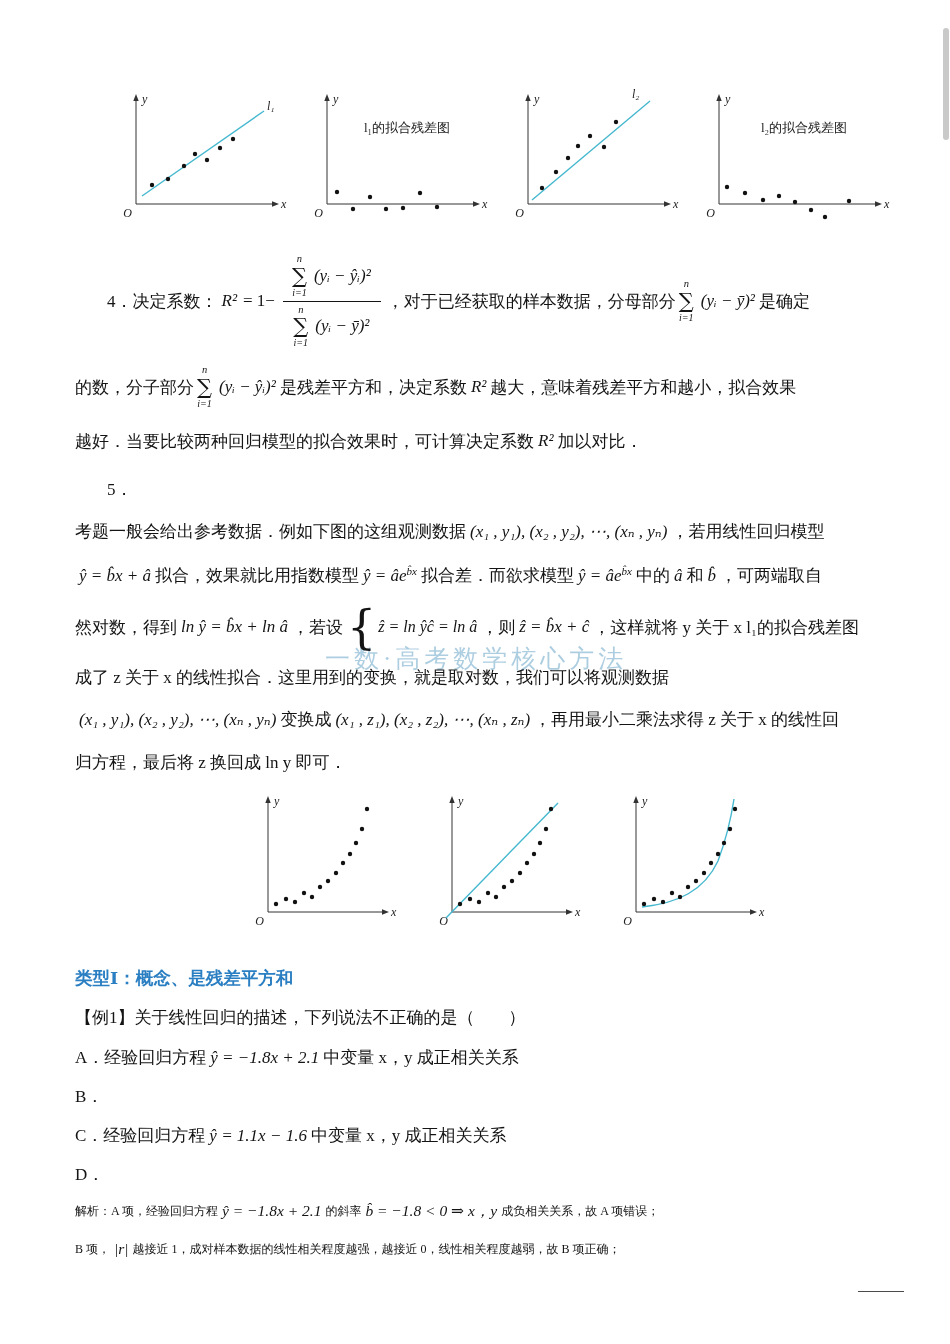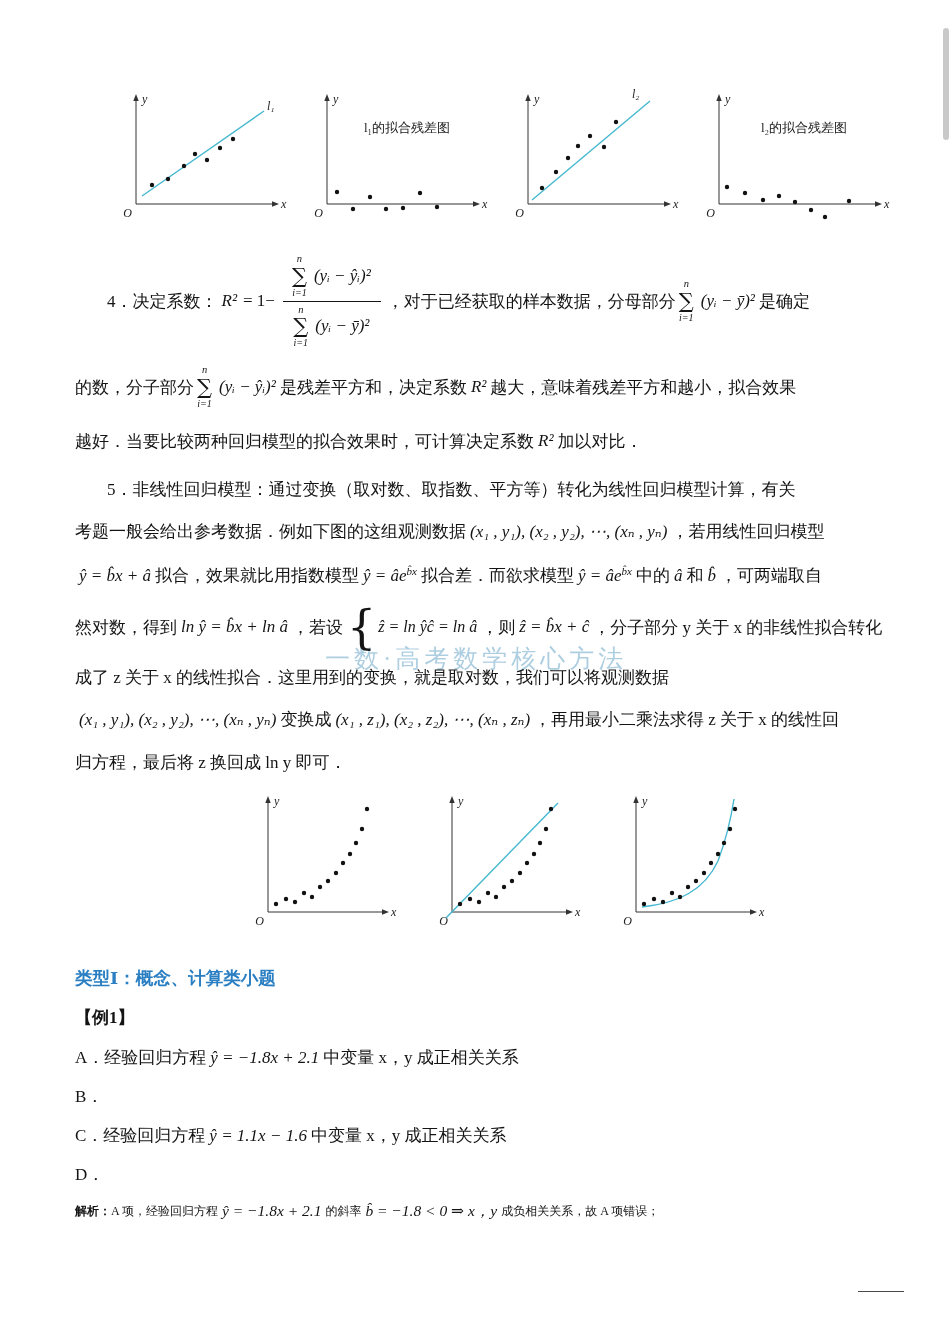--- a/index.html
+++ b/index.html
@@ -3,21 +3,21 @@
 <meta charset="utf-8">
 <style>
   *{margin:0;padding:0;box-sizing:border-box}
   html,body{background:#fff}
   body{width:950px;height:1344px;overflow:hidden;font-family:"Liberation Serif","DejaVu Serif",serif;color:#141414}
   .page{position:relative;width:950px;height:1344px;background:#fff}
   .abs{position:absolute}
   .row{display:flex;align-items:center;white-space:nowrap}
   .cn{font-size:17px}
   .small .cn{font-size:12px}
-  .bold{font-weight:bold}
+  .bold{font-weight:normal}
   .mi{font-style:italic;font-size:17px;margin:0 4px;white-space:nowrap}
   .small .mi{font-size:15.5px}
   .mr{font-size:17px;margin:0 2px;white-space:nowrap}
   .sum{display:inline-flex;flex-direction:column;align-items:center;line-height:1;margin:0 3px}
   .sum .t{font-size:10.5px;font-style:italic}
   .sum .s{font-size:21px;line-height:1;margin:1px 0;font-family:"DejaVu Serif",serif}
   .sum .b{font-size:10px;font-style:italic}
   .frac{display:inline-flex;flex-direction:column;align-items:stretch;margin:0 6px;vertical-align:middle}
   .frac .nu{display:flex;justify-content:center;align-items:center;border-bottom:1.3px solid #141414;padding:0 6px 3px}
   .frac .de{display:flex;justify-content:center;align-items:center;padding:3px 6px 0}
@@ -162,21 +162,20 @@
     <div class="row" style="height:46px">
       <span class="cn">越好．当要比较两种回归模型的拟合效果时，可计算决定系数</span>
       <span class="mi">R²</span>
       <span class="cn">加以对比．</span>
     </div>
   </div>
 
   <div class="abs" style="left:75px;top:468px;width:824px">
     <div class="row" style="height:42px;padding-left:32px">
       <span class="cn">5．</span>
-      <span class="cn">非线性回归模型：通过变换（取对数、取指数、平方等）转化为线性回归模型计算，有关</span>
     </div>
     <div class="row" style="height:43px">
       <span class="cn">考题一般会给出参考数据．例如下图的这组观测数据</span>
       <span class="mi">(x₁ , y₁), (x₂ , y₂), ⋯, (xₙ , yₙ)</span>
       <span class="cn">，若用线性回归模型</span>
     </div>
     <div class="row" style="height:45px">
       <span class="mi">ŷ = b̂x + â</span>
       <span class="cn">拟合，效果就比用指数模型</span>
       <span class="mi"><span>ŷ = âe</span><sup>b̂x</sup></span>
@@ -194,21 +193,21 @@
       <span class="cn">，若设</span>
       <span class="cases">
         <span class="br">{</span>
         <span class="col">
           <span>ẑ = ln ŷ</span>
           <span>ĉ = ln â</span>
         </span>
       </span>
       <span class="cn">，则</span>
       <span class="mi">ẑ = b̂x + ĉ</span>
-      <span class="cn">，分子部分 y 关于 x 的非线性拟合转化</span>
+      <span class="cn">，这样就将 y 关于 x l₁的拟合残差图</span>
     </div>
     <div class="row" style="height:42px">
       <span class="cn">成了 z 关于 x 的线性拟合．这里用到的变换，就是取对数，我们可以将观测数据</span>
     </div>
     <div class="row" style="height:43px">
       <span class="mi">(x₁ , y₁), (x₂ , y₂), ⋯, (xₙ , yₙ)</span>
       <span class="cn">变换成</span>
       <span class="mi">(x₁ , z₁), (x₂ , z₂), ⋯, (xₙ , zₙ)</span>
       <span class="cn">，再用最小二乘法求得 z 关于 x 的线性回</span>
     </div>
@@ -281,24 +280,25 @@
         <circle cx="80" cy="95" r="2.2" fill="#111"></circle>
         <circle cx="88" cy="87" r="2.2" fill="#111"></circle>
         <circle cx="95" cy="77" r="2.2" fill="#111"></circle>
         <circle cx="102" cy="68" r="2.2" fill="#111"></circle>
         <circle cx="108" cy="57" r="2.2" fill="#111"></circle>
         <circle cx="114" cy="43" r="2.2" fill="#111"></circle>
         <circle cx="119" cy="23" r="2.2" fill="#111"></circle>
       </svg>
   </div>
 
-  <div class="abs heading" style="left: 75px; top: 966px; color: rgb(42, 126, 194);">类型Ⅰ：概念、计算类小题</div>
+  <div class="abs heading" style="left: 75px; top: 966px; color: rgb(42, 126, 194);">类型Ⅰ：概念、是残差平方和</div>
 
   <div class="abs row" style="left:75px;top:1000px;height:34px">
     <span class="cn bold">【例1】</span>
+    <span class="cn">关于线性回归的描述，下列说法不正确的是（　　）</span>
   </div>
 
   <div class="abs" style="left:75px;top:1038px;width:824px">
     <div class="row" style="height:39px">
       <span class="cn">A．</span>
       <span class="cn">经验回归方程</span>
       <span class="mi">ŷ = −1.8x + 2.1</span>
       <span class="cn">中变量 x，y 成正相关关系</span>
     </div>
     <div class="row" style="height:39px">
@@ -317,17 +317,22 @@
 
   <div class="abs small" style="left:75px;top:1192px;width:824px">
     <div class="row" style="height:38px">
       <span class="cn bold">解析：</span>
       <span class="cn">A 项，经验回归方程</span>
       <span class="mi">ŷ = −1.8x + 2.1</span>
       <span class="cn">的斜率</span>
       <span class="mi">b̂ = −1.8 &lt; 0 ⇒ x，y</span>
       <span class="cn">成负相关关系，故 A 项错误；</span>
     </div>
+    <div class="row" style="height:38px">
+      <span class="cn">B 项，</span>
+      <span class="mi">|r|</span>
+      <span class="cn">越接近 1，成对样本数据的线性相关程度越强，越接近 0，线性相关程度越弱，故 B 项正确；</span>
+    </div>
   </div>
 
   <div class="abs footer-dash"></div>
 
 </div>
 
 </body></html>

